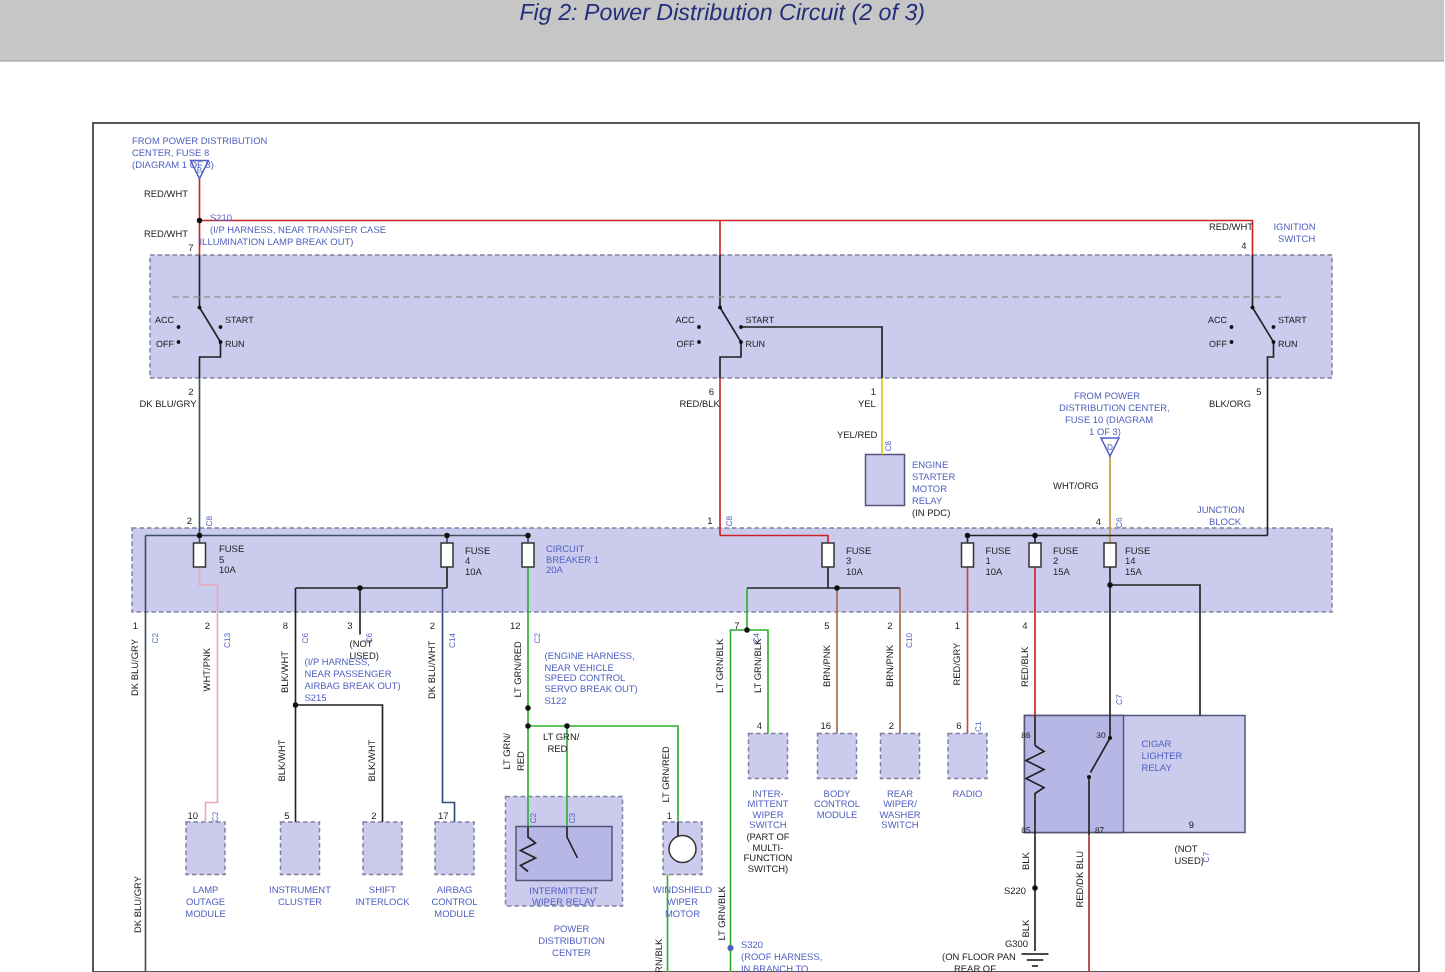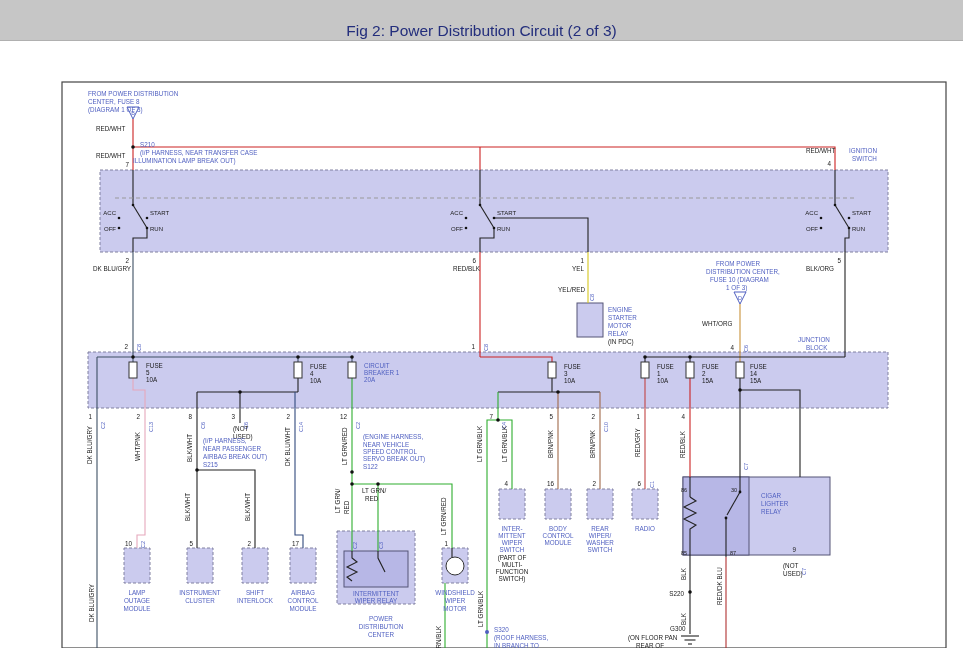--- a/index.html
+++ b/index.html
@@ -1,19 +1,19 @@
 <!DOCTYPE html>
 <html><head>
 <meta charset="utf-8">
 <style>
   html,body{margin:0;padding:0;background:#ffffff;}
   .stage{position:relative;width:963px;height:648px;overflow:hidden;background:#fff;
          font-family:"Liberation Sans", sans-serif;}
   .topbar{position:absolute;left:0;top:0;width:963px;height:40px;background:#c6c6c6;
-          border-bottom:1px solid #b0b0b0;display:flex;align-items:flex-end;justify-content:center;}
+          border-bottom:1px solid #b0b0b0;display:flex;align-items:flex-start;justify-content:center;font-style:italic;}
   .topbar .title{font-size:15.5px;color:#232e7c;}
   svg{position:absolute;left:0;top:0;}
   svg text{font-family:"Liberation Sans", sans-serif;}
 </style>
 </head>
 <body>
 
 <div class="stage">
   <svg id="svg" width="963" height="648" viewBox="0 0 963 648">
       <rect x="62" y="82" width="884" height="566" fill="#ffffff" stroke="#444444" stroke-width="1.2"></rect>

